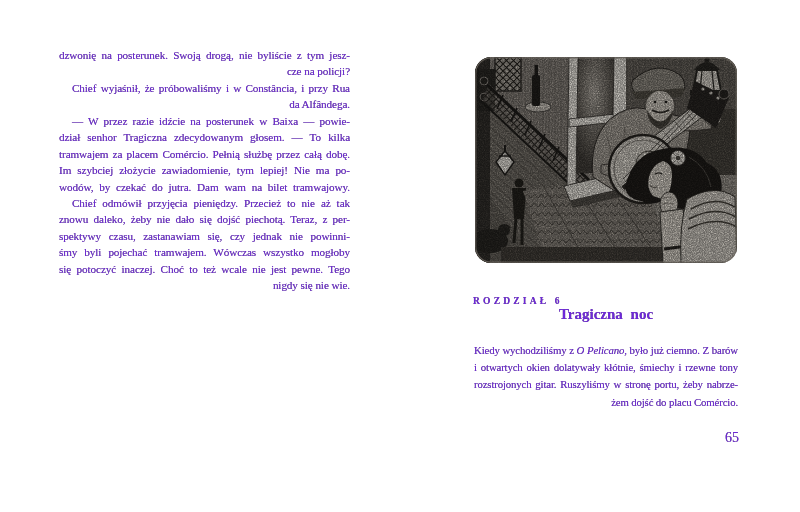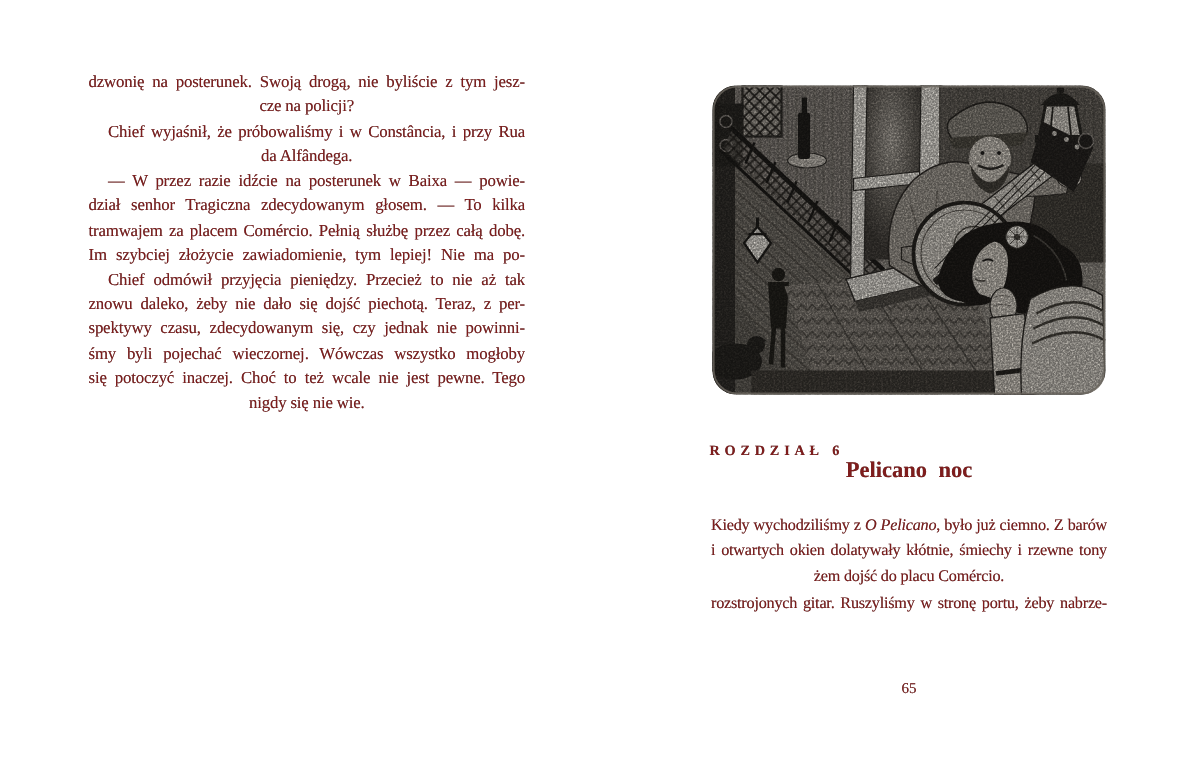--- a/index.html
+++ b/index.html
@@ -1,53 +1,54 @@
 <!DOCTYPE html>
 <html><head>
 <meta charset="utf-8">
 <style>
   html,body{margin:0;padding:0;background:#ffffff;}
   .page{position:relative;width:800px;height:512px;background:#ffffff;overflow:hidden;
-        font-family:"Liberation Serif","DejaVu Serif",serif;color:#7f1d1d;}
+        font-family:"Liberation Serif","DejaVu Serif",serif;color:#6d28d9;}
   .textcol{position:absolute;text-shadow:0 0 0.35px rgba(38,36,31,0.65);}
   #leftcol{left:59px;top:47px;width:291px;font-size:11.2px;line-height:16.45px;letter-spacing:-0.1px;}
   #rightbody{left:474px;top:342px;width:264px;font-size:10.8px;line-height:17.2px;letter-spacing:-0.15px;}
   .bl{overflow:hidden;}
   #leftcol .bl{height:16.45px;}
   #rightbody .bl{height:17.2px;}
   .jl{text-align:justify;text-align-last:justify;}
-  .ll{text-align:center;}
+  .ll{text-align:right;}
   .ind{text-indent:13px;}
   #chap-label{position:absolute;left:473px;top:296px;width:266px;text-align:left;
               font-size:9.5px;font-weight:bold;letter-spacing:3.2px;}
   #chap-title{position:absolute;left:473px;top:306px;width:266px;text-align:center;
               font-size:15px;font-weight:bold;word-spacing:4px;}
-  #pagenum{position:absolute;left:473px;top:454px;width:266px;text-align:center;font-size:10px;}
+  #pagenum{position:absolute;left:473px;top:430px;width:266px;text-align:right;font-size:14px;}
   #illo{position:absolute;left:475px;top:57px;width:262px;height:206px;}
   #illo svg{display:block;}
   i{font-style:italic;}
 </style>
 </head>
 <body>
 
 <div class="page">
 
   <div id="leftcol" class="textcol">
     <div class="bl jl">dzwonię na posterunek. Swoją drogą, nie byliście z tym jesz-</div>
     <div class="bl ll">cze na policji?</div>
     <div class="bl jl ind">Chief wyjaśnił, że próbowaliśmy i w Constância, i przy Rua</div>
     <div class="bl ll">da Alfândega.</div>
     <div class="bl jl ind">— W przez razie idźcie na posterunek w Baixa — powie-</div>
     <div class="bl jl">dział senhor Tragiczna zdecydowanym głosem. — To kilka</div>
     <div class="bl jl">tramwajem za placem Comércio. Pełnią służbę przez całą dobę.</div>
     <div class="bl jl">Im szybciej złożycie zawiadomienie, tym lepiej! Nie ma po-</div>
+    <div class="bl jl">wodów, by czekać do jutra. Dam wam na bilet tramwajowy.</div>
     <div class="bl jl ind">Chief odmówił przyjęcia pieniędzy. Przecież to nie aż tak</div>
     <div class="bl jl">znowu daleko, żeby nie dało się dojść piechotą. Teraz, z per-</div>
-    <div class="bl jl">spektywy czasu, zdecydowanym się, czy jednak nie powinni-</div>
-    <div class="bl jl">śmy byli pojechać wieczornej. Wówczas wszystko mogłoby</div>
+    <div class="bl jl">spektywy czasu, zastanawiam się, czy jednak nie powinni-</div>
+    <div class="bl jl">śmy byli pojechać tramwajem. Wówczas wszystko mogłoby</div>
     <div class="bl jl">się potoczyć inaczej. Choć to też wcale nie jest pewne. Tego</div>
     <div class="bl ll">nigdy się nie wie.</div>
   </div>
 
   <div id="illo" role="img" aria-label="Black-and-white stipple illustration: a bearded man in a flat cap plays a guitar at an open window above a street with an iron balcony railing, a lantern, a passer-by and a dog; in the foreground a girl with a flower in her dark hair rests her chin on her hand">
     <svg width="262" height="206" viewBox="0 0 262 206" xmlns="http://www.w3.org/2000/svg">
       <defs>
         <clipPath id="fr">
             <rect x="0" y="0" width="262" height="206" rx="16"></rect>
           </clipPath>
@@ -232,24 +233,24 @@
         </g>
 
         <rect width="262" height="206" filter="url(#gr)" opacity="0.5"></rect>
       </g>
 
       <rect x="0.8" y="0.8" width="260.4" height="204.4" rx="15.5" fill="none" stroke="#6b665f" stroke-width="1.2" opacity="0.8"></rect>
     </svg>
   </div>
 
   <div id="chap-label" class="textcol">ROZDZIAŁ 6</div>
-  <div id="chap-title" class="textcol">Pelicano noc</div>
+  <div id="chap-title" class="textcol">Tragiczna noc</div>
 
   <div id="rightbody" class="textcol">
     <div class="bl jl"><span>Kiedy wychodziliśmy z </span><i>O Pelicano</i><span>, było już ciemno. Z barów</span></div>
     <div class="bl jl">i otwartych okien dolatywały kłótnie, śmiechy i rzewne tony</div>
+    <div class="bl jl">rozstrojonych gitar. Ruszyliśmy w stronę portu, żeby nabrze-</div>
     <div class="bl ll">żem dojść do placu Comércio.</div>
-    <div class="bl jl">rozstrojonych gitar. Ruszyliśmy w stronę portu, żeby nabrze-</div>
   </div>
 
   <div id="pagenum" class="textcol">65</div>
 
 </div>
 
 </body></html>

